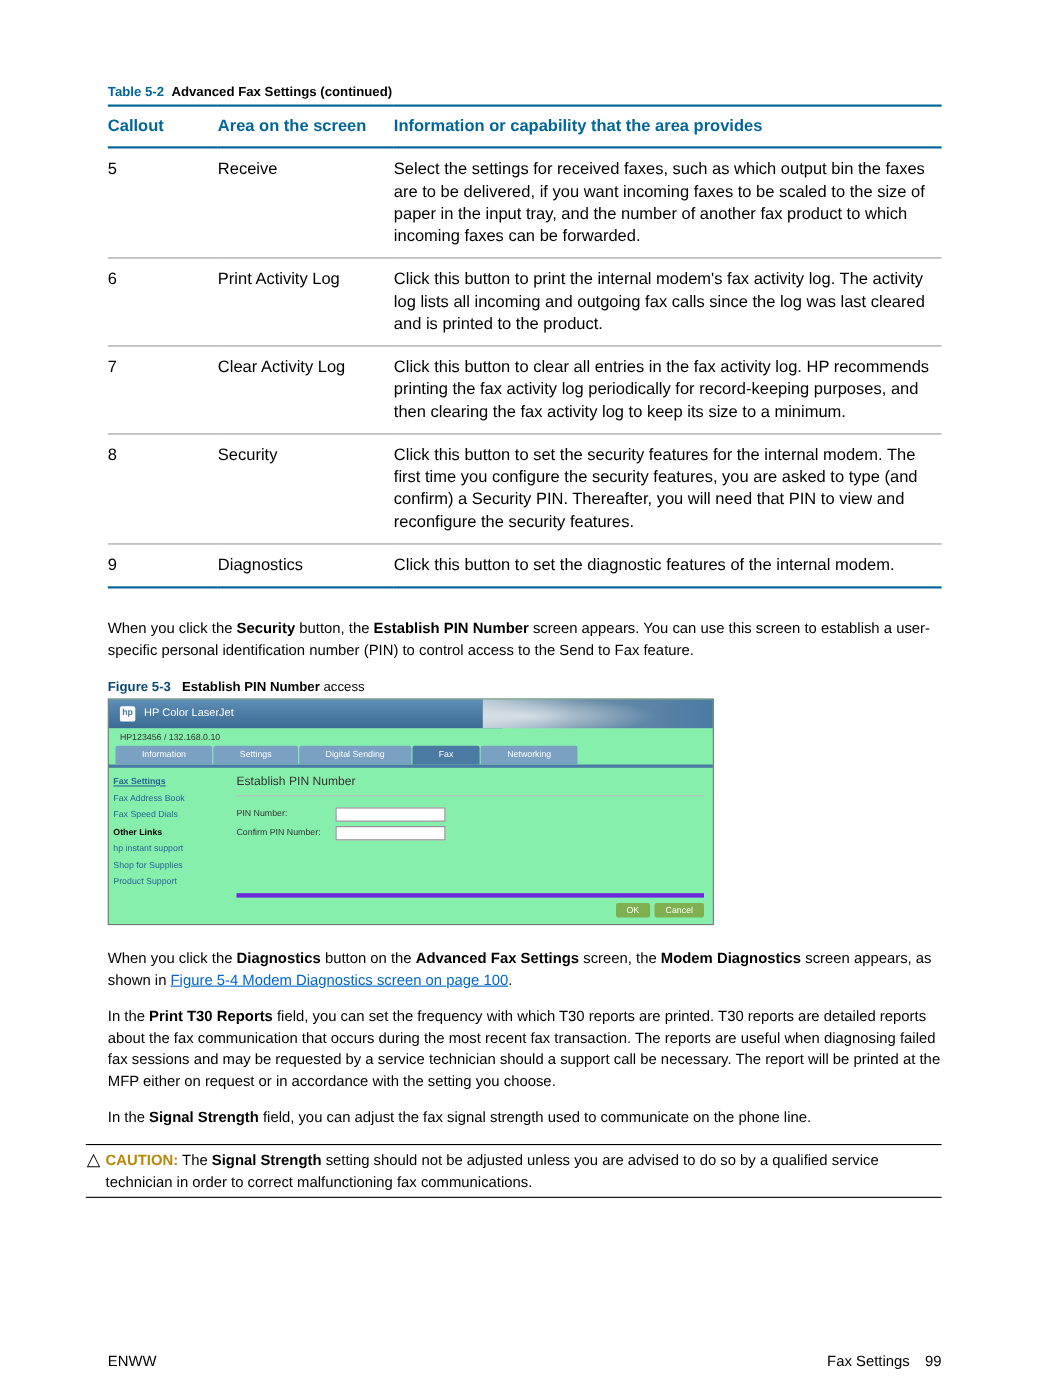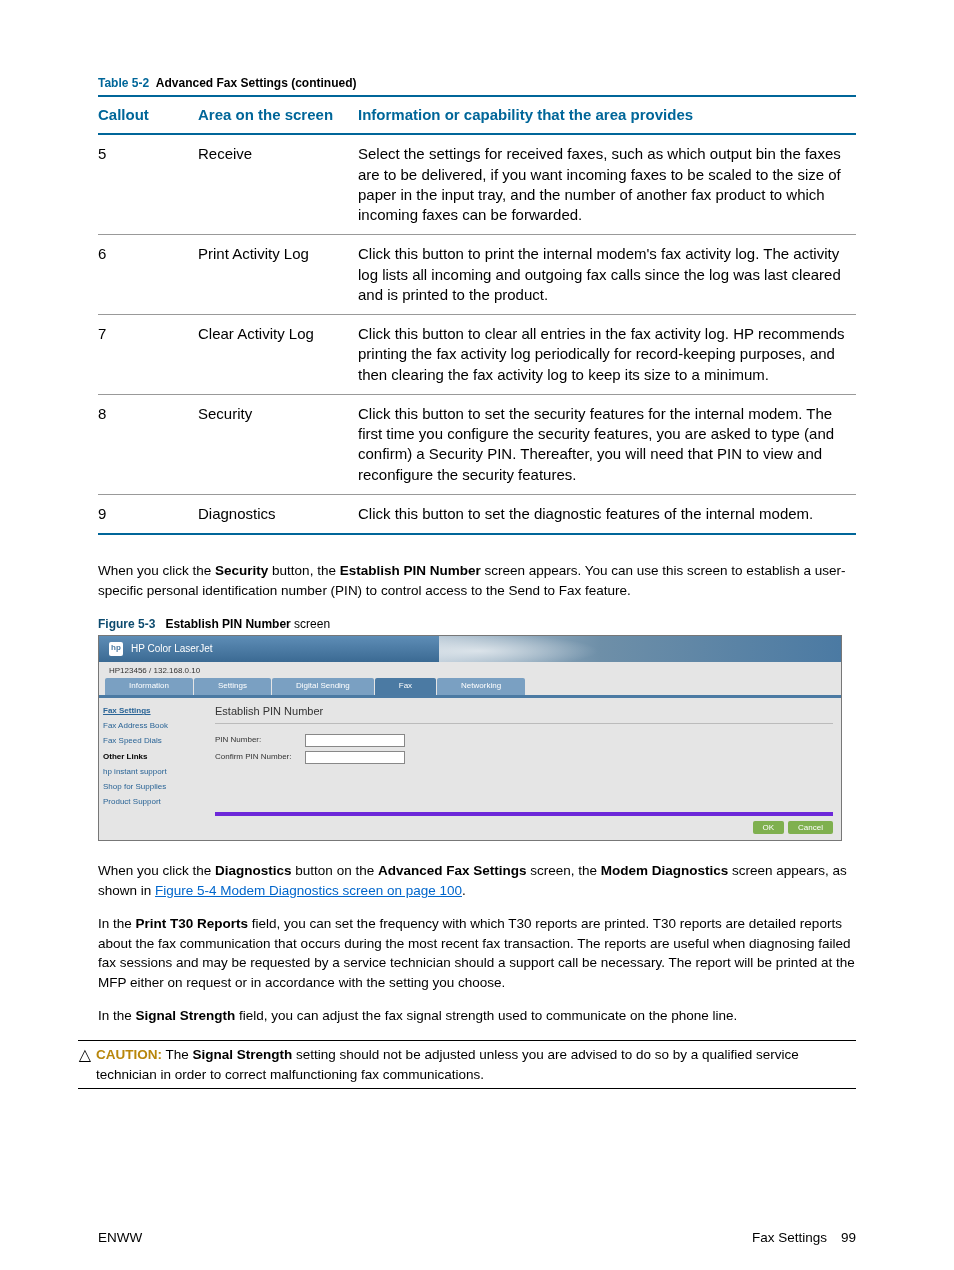--- a/index.html
+++ b/index.html
@@ -43,24 +43,24 @@
   .para { margin: 26px 0 16px 0; font-size: 13.5px; line-height: 1.45; }
   .fig-caption {
     font-size: 12px;
     margin: 14px 0 2px 0;
   }
   .fig-caption .lbl { color: #0c4a6e; font-weight: bold; }
   .fig-caption .txt { font-weight: bold; }
 
   
   .screenshot {
-    width: 744px;
+    width: 551px;
     border: 1px solid #777;
     font-size: 9px;
-    background: #e5e5e5;
+    background: #86efac;
     margin-bottom: 20px;
   }
   .ss-banner {
     display: flex;
     height: 26px;
     align-items: center;
   }
   .ss-banner-left {
     background: #4b7aa3;
     background: linear-gradient(to bottom, #5e8db6, #3b6a93);
@@ -257,21 +257,21 @@
   </tbody>
 </table>
 
 <p class="para">
   <span>When you click the </span><b>Security</b><span> button, the </span><b>Establish PIN Number</b><span> screen appears. You can use this screen to establish a user-specific personal identification number (PIN) to control access to the Send to Fax feature.</span>
 </p>
 
 <div class="fig-caption">
   <span class="lbl">Figure 5-3</span>
   <span>&nbsp;</span>
-  <span class="txt">Establish PIN Number</span><span> screen</span>
+  <span class="txt">Establish PIN Number</span><span> access</span>
 </div>
 
 <div class="screenshot">
   <div class="ss-banner">
     <div class="ss-banner-left">
       <span class="hp-logo">hp</span>
       <span>HP Color LaserJet</span>
     </div>
     <div class="ss-banner-right"></div>
   </div>

